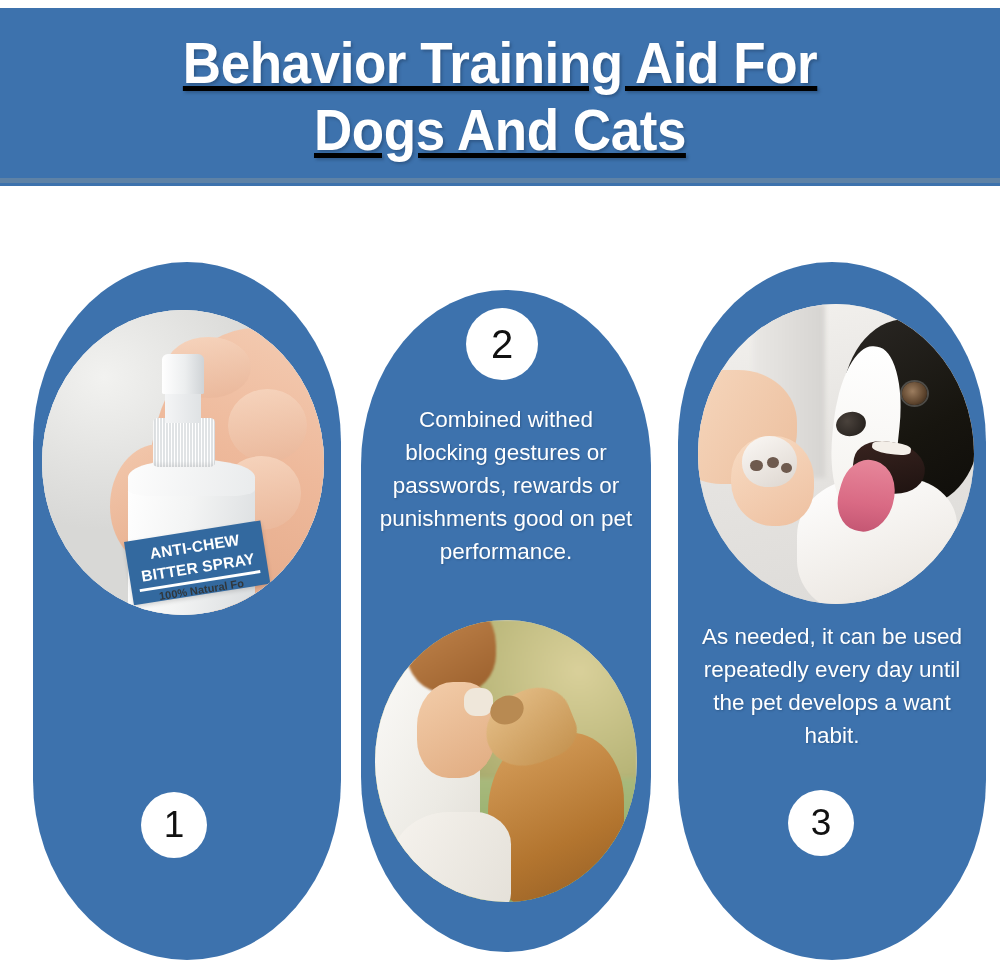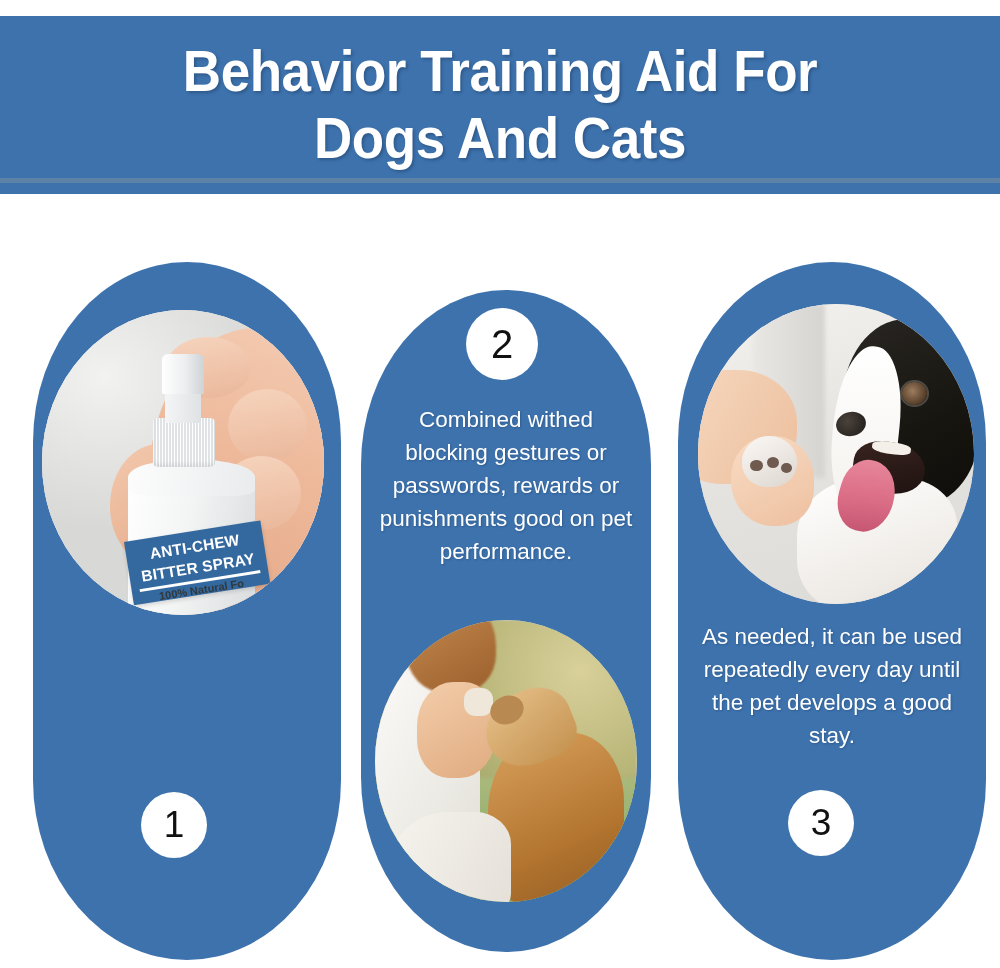--- a/index.html
+++ b/index.html
@@ -6,25 +6,25 @@
   html, body {
     width: 1000px; height: 968px;
     background: #ffffff;
     font-family: "Liberation Sans", sans-serif;
     overflow: hidden;
   }
   .page { position: relative; width: 1000px; height: 968px; background:#fff; }
 
   
   .banner {
-    position: absolute; left: 0; top: 16px;
+    position: absolute; left: 0; top: 8px;
     width: 1000px; height: 178px;
     background: #3d72ad;
     display: flex; flex-direction: column;
-    align-items: center; justify-content: center;
+    align-items: center; justify-content: center; text-decoration: underline;
   }
   .banner-underline {
     position: absolute; left: 0; top: 178px;
     width: 1000px; height: 5px;
     background: #5e82a6;
   }
   .banner-line {
     color: #ffffff;
     font-family: "Liberation Sans Narrow", "Liberation Sans", sans-serif;
     font-weight: bold;
@@ -418,18 +418,18 @@
         <div class="p3-mouth"></div>
         <div class="p3-teeth"></div>
         <div class="p3-tongue"></div>
         <div class="p3-hand"></div>
         <div class="p3-paw"></div>
         <div class="p3-pad-a"></div>
         <div class="p3-pad-b"></div>
         <div class="p3-pad-c"></div>
       </div>
 
-      <div class="caption" id="caption-3">As needed, it can be used repeatedly every day until the pet develops a good stay.</div>
+      <div class="caption" id="caption-3">As needed, it can be used repeatedly every day until the pet develops a want habit.</div>
       <div class="badge" id="badge-3">3</div>
     </div>
 
   </div>
 </div>
 
 </body></html>

